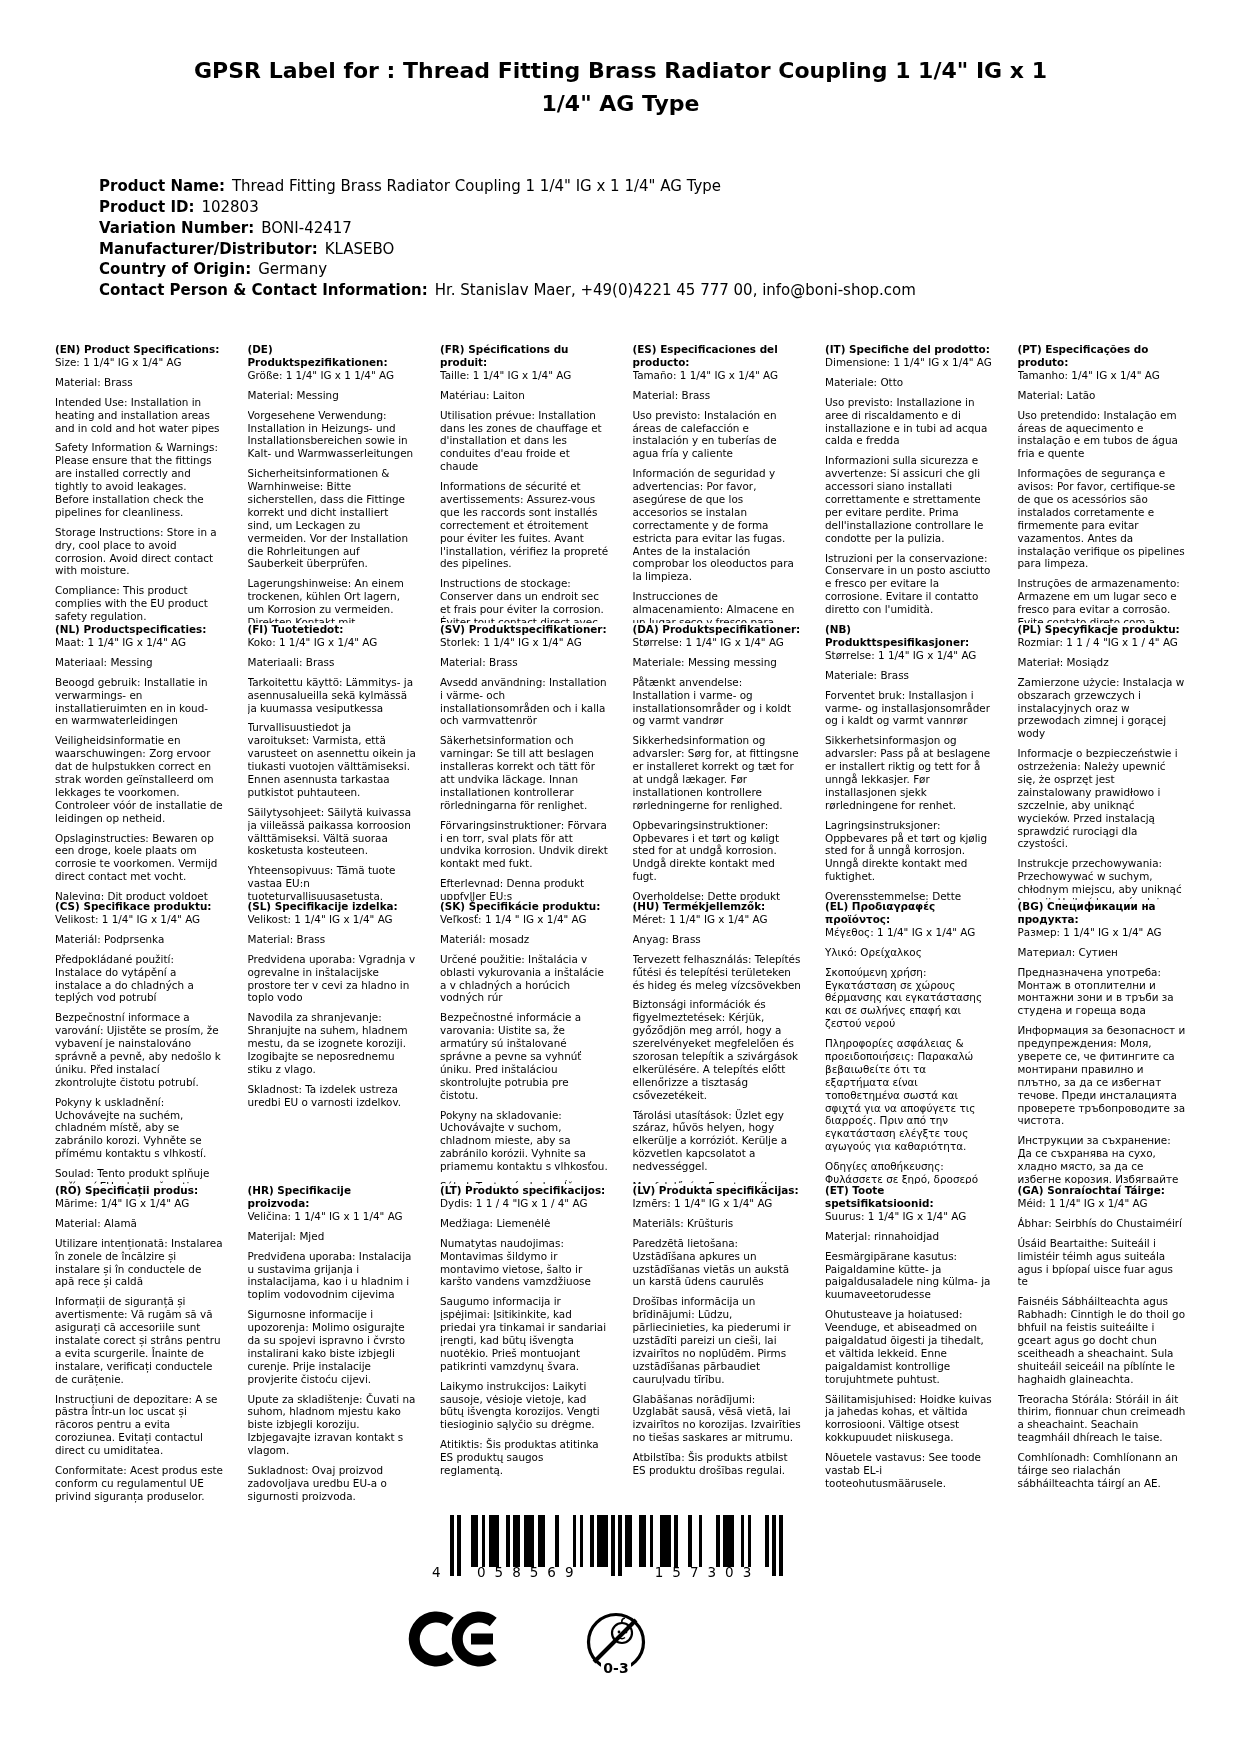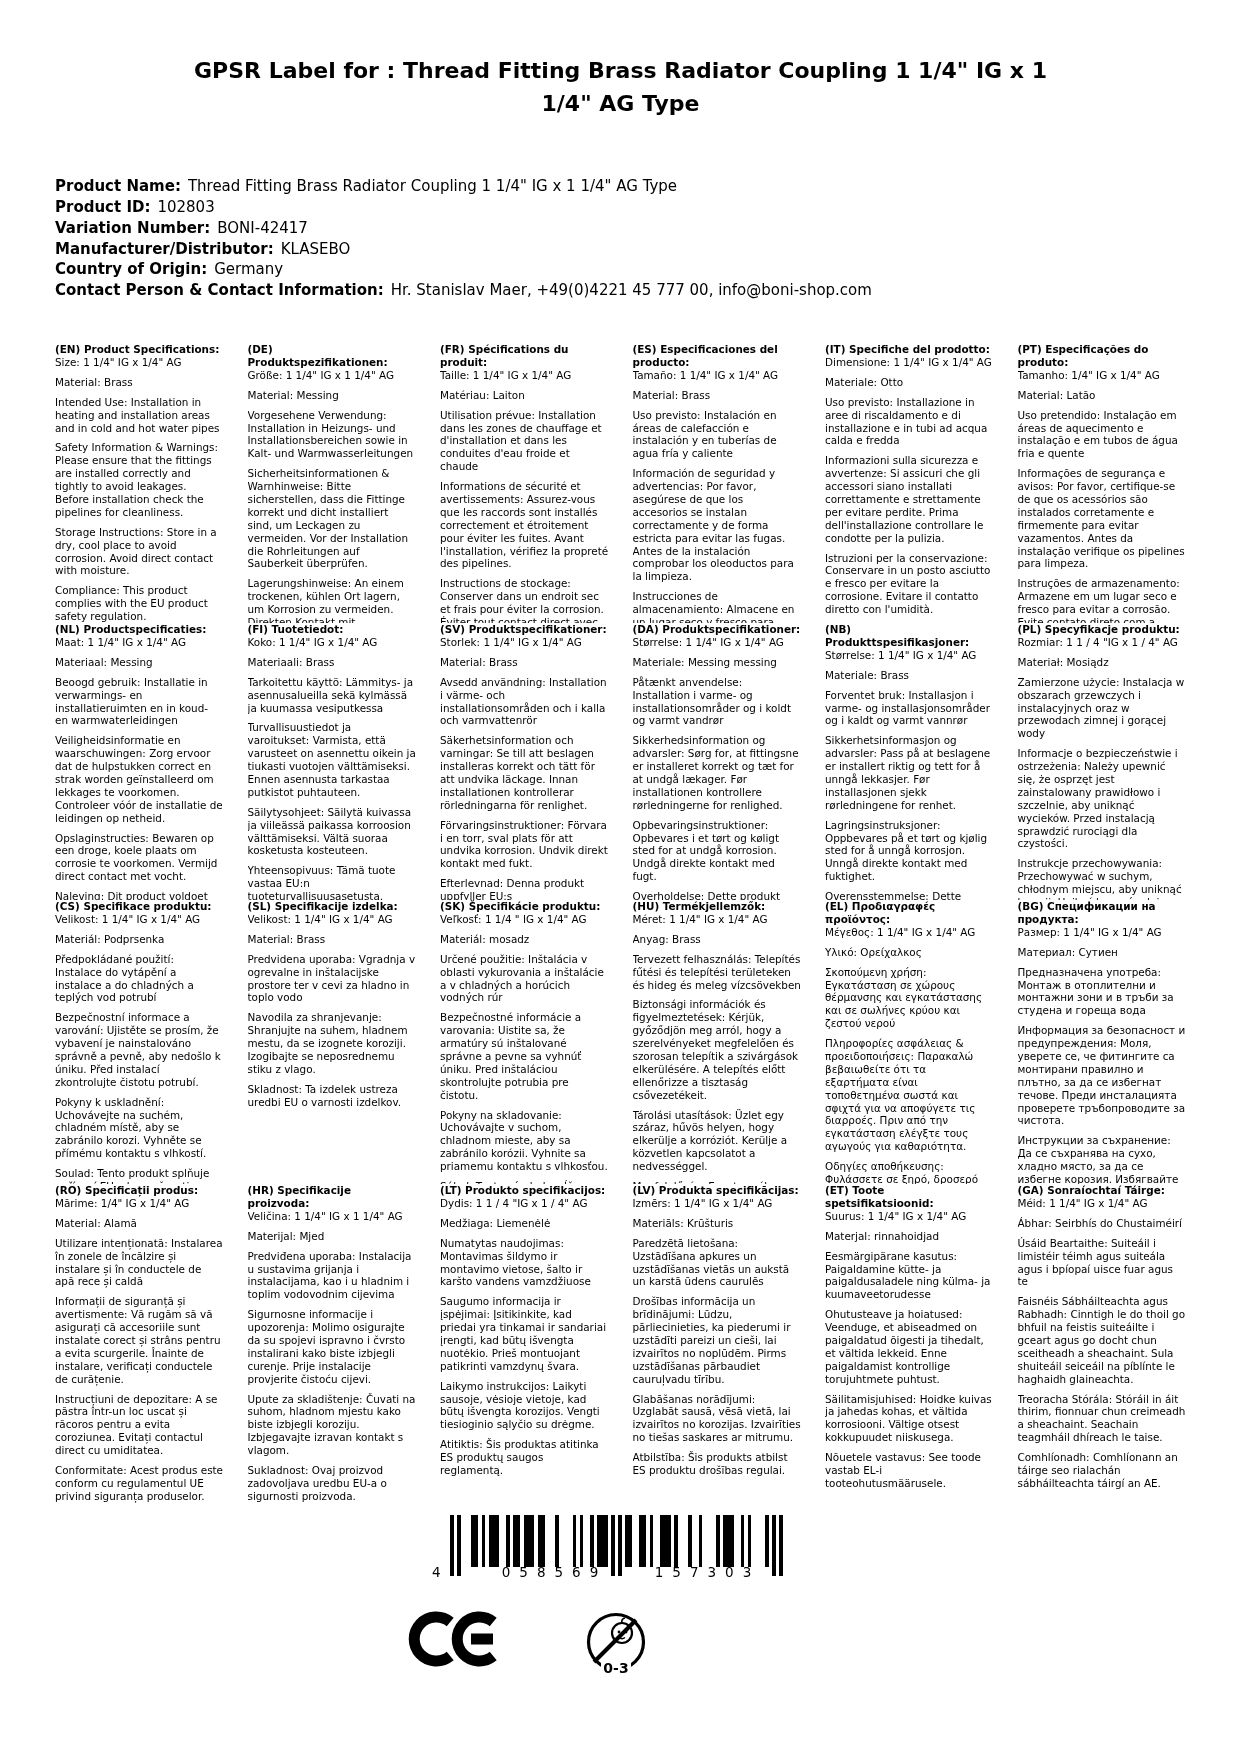--- a/index.html
+++ b/index.html
@@ -5,41 +5,41 @@
   html,body{margin:0;padding:0;background:#fff;}
   .page{
     width:1241px;min-height:1754px;box-sizing:border-box;
     background:#fff;color:#000;padding:40px 55px 0 55px;
     font-family:"DejaVu Sans",sans-serif;
   }
   .title{
     font-size:22px;font-weight:bold;text-align:center;
     max-width:900px;margin:14px auto 0 auto;line-height:1.5;
   }
-  .product-info{margin-top:56px;font-size:15px;line-height:1.39;}
+  .product-info{margin-top:56px;font-size:15px;line-height:1.39;margin-left:44px;}
   .pi-row{white-space:normal;}
   .pi-label{font-weight:bold;margin-right:7px;}
   .lang-grid{
     margin-top:42px;
     display:grid;grid-template-columns:repeat(6,1fr);
     grid-template-rows:280px 277px 284px auto;column-gap:24px;
   }
   .lang-block{font-size:10.4px;line-height:1.24;overflow:hidden;}
   .lang-title{font-weight:bold;}
   .lang-p{margin:7px 0 0 0;}
   .lang-p.first{margin-top:0;}
   
   .barcode-wrap{position:relative;width:333px;margin:12px 0 0 395px;height:70px;}
   .barcode-bars{display:flex;align-items:flex-start;}
   .module{width:3.5px;height:52px;flex:0 0 auto;}
   .module.bar{background:#000;}
   .module.guard{height:61px;}
   .bc-digit{position:absolute;top:49px;font-size:13.5px;color:#000;}
   .bc-left{left:-18px;}
-  .bc-g1{left:26px;width:148px;text-align:center;letter-spacing:9px;padding-left:9px;box-sizing:border-box;}
+  .bc-g1{left:18px;width:148px;text-align:left;letter-spacing:9px;padding-left:9px;box-sizing:border-box;}
   .bc-g2{left:172px;width:148px;text-align:center;letter-spacing:9px;padding-left:23px;box-sizing:border-box;}
   .symbols-row{display:flex;align-items:flex-start;gap:88px;margin:26px 0 0 350px;padding-bottom:80px;}
   svg{display:block;}
 </style>
 </head>
 <body>
 
 <div class="page">
 
   <h1 class="title">GPSR Label for : Thread Fitting Brass Radiator Coupling 1 1/4" IG x 1 1/4" AG Type</h1>
@@ -190,21 +190,21 @@
         <p class="lang-p">Anyag: Brass</p>
         <p class="lang-p">Tervezett felhasználás: Telepítés fűtési és telepítési területeken és hideg és meleg vízcsövekben</p>
         <p class="lang-p">Biztonsági információk és figyelmeztetések: Kérjük, győződjön meg arról, hogy a szerelvényeket megfelelően és szorosan telepítik a szivárgások elkerülésére. A telepítés előtt ellenőrizze a tisztaság csővezetékeit.</p>
         <p class="lang-p">Tárolási utasítások: Üzlet egy száraz, hűvös helyen, hogy elkerülje a korróziót. Kerülje a közvetlen kapcsolatot a nedvességgel.</p>
         <p class="lang-p">Megfelelőség: Ez a termék megfelel az EU termékbiztonsági rendeletének.</p>
       </div>
       <div class="lang-block">
         <div class="lang-title">(EL) Προδιαγραφές προϊόντος:</div>
         <p class="lang-p first">Μέγεθος: 1 1/4" IG x 1/4" AG</p>
         <p class="lang-p">Υλικό: Ορείχαλκος</p>
-        <p class="lang-p">Σκοπούμενη χρήση: Εγκατάσταση σε χώρους θέρμανσης και εγκατάστασης και σε σωλήνες κρύου και ζεστού νερού</p>
+        <p class="lang-p">Σκοπούμενη χρήση: Εγκατάσταση σε χώρους θέρμανσης και εγκατάστασης και σε σωλήνες επαφή και ζεστού νερού</p>
         <p class="lang-p">Πληροφορίες ασφάλειας &amp; προειδοποιήσεις: Παρακαλώ βεβαιωθείτε ότι τα εξαρτήματα είναι τοποθετημένα σωστά και σφιχτά για να αποφύγετε τις διαρροές. Πριν από την εγκατάσταση ελέγξτε τους αγωγούς για καθαριότητα.</p>
         <p class="lang-p">Οδηγίες αποθήκευσης: Φυλάσσετε σε ξηρό, δροσερό μέρος για να αποφύγετε τη διάβρωση. Αποφύγετε την άμεση επαφή με υγρασία.</p>
       </div>
       <div class="lang-block">
         <div class="lang-title">(BG) Спецификации на продукта:</div>
         <p class="lang-p first">Размер: 1 1/4" IG x 1/4" AG</p>
         <p class="lang-p">Материал: Сутиен</p>
         <p class="lang-p">Предназначена употреба: Монтаж в отоплителни и монтажни зони и в тръби за студена и гореща вода</p>
         <p class="lang-p">Информация за безопасност и предупреждения: Моля, уверете се, че фитингите са монтирани правилно и плътно, за да се избегнат течове. Преди инсталацията проверете тръбопроводите за чистота.</p>
         <p class="lang-p">Инструкции за съхранение: Да се съхранява на сухо, хладно място, за да се избегне корозия. Избягвайте директен контакт с влагата.</p>

